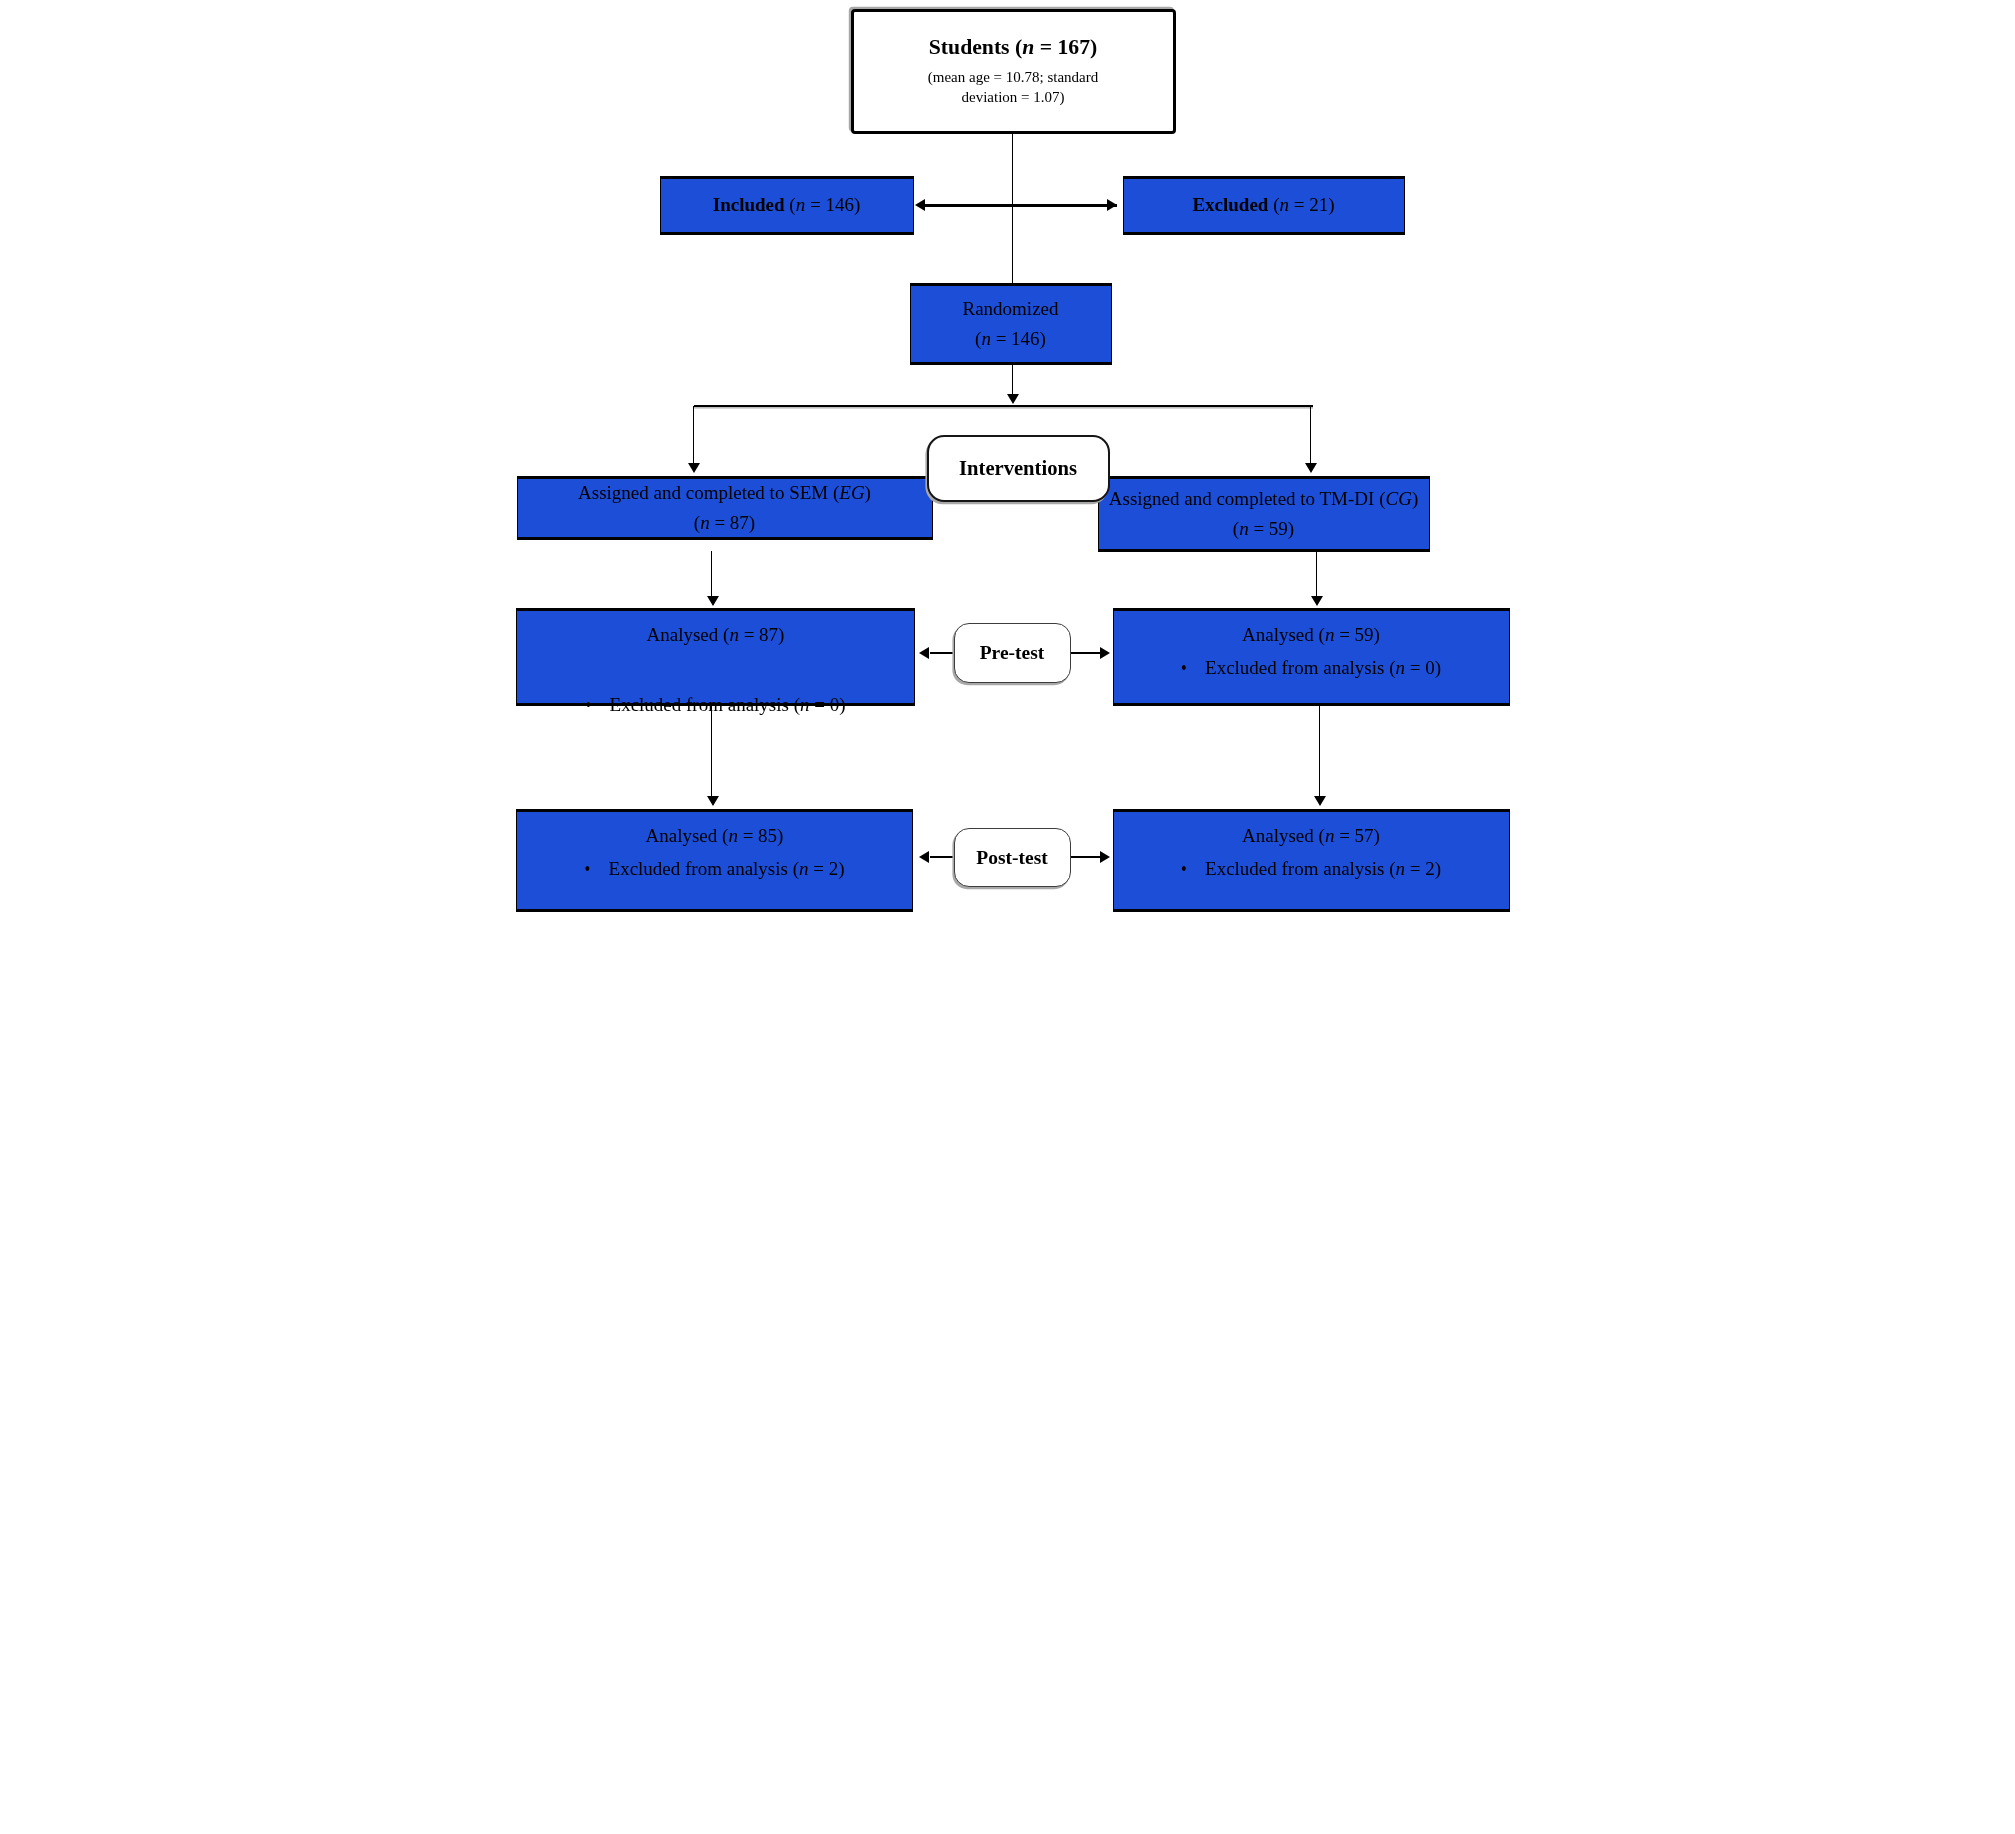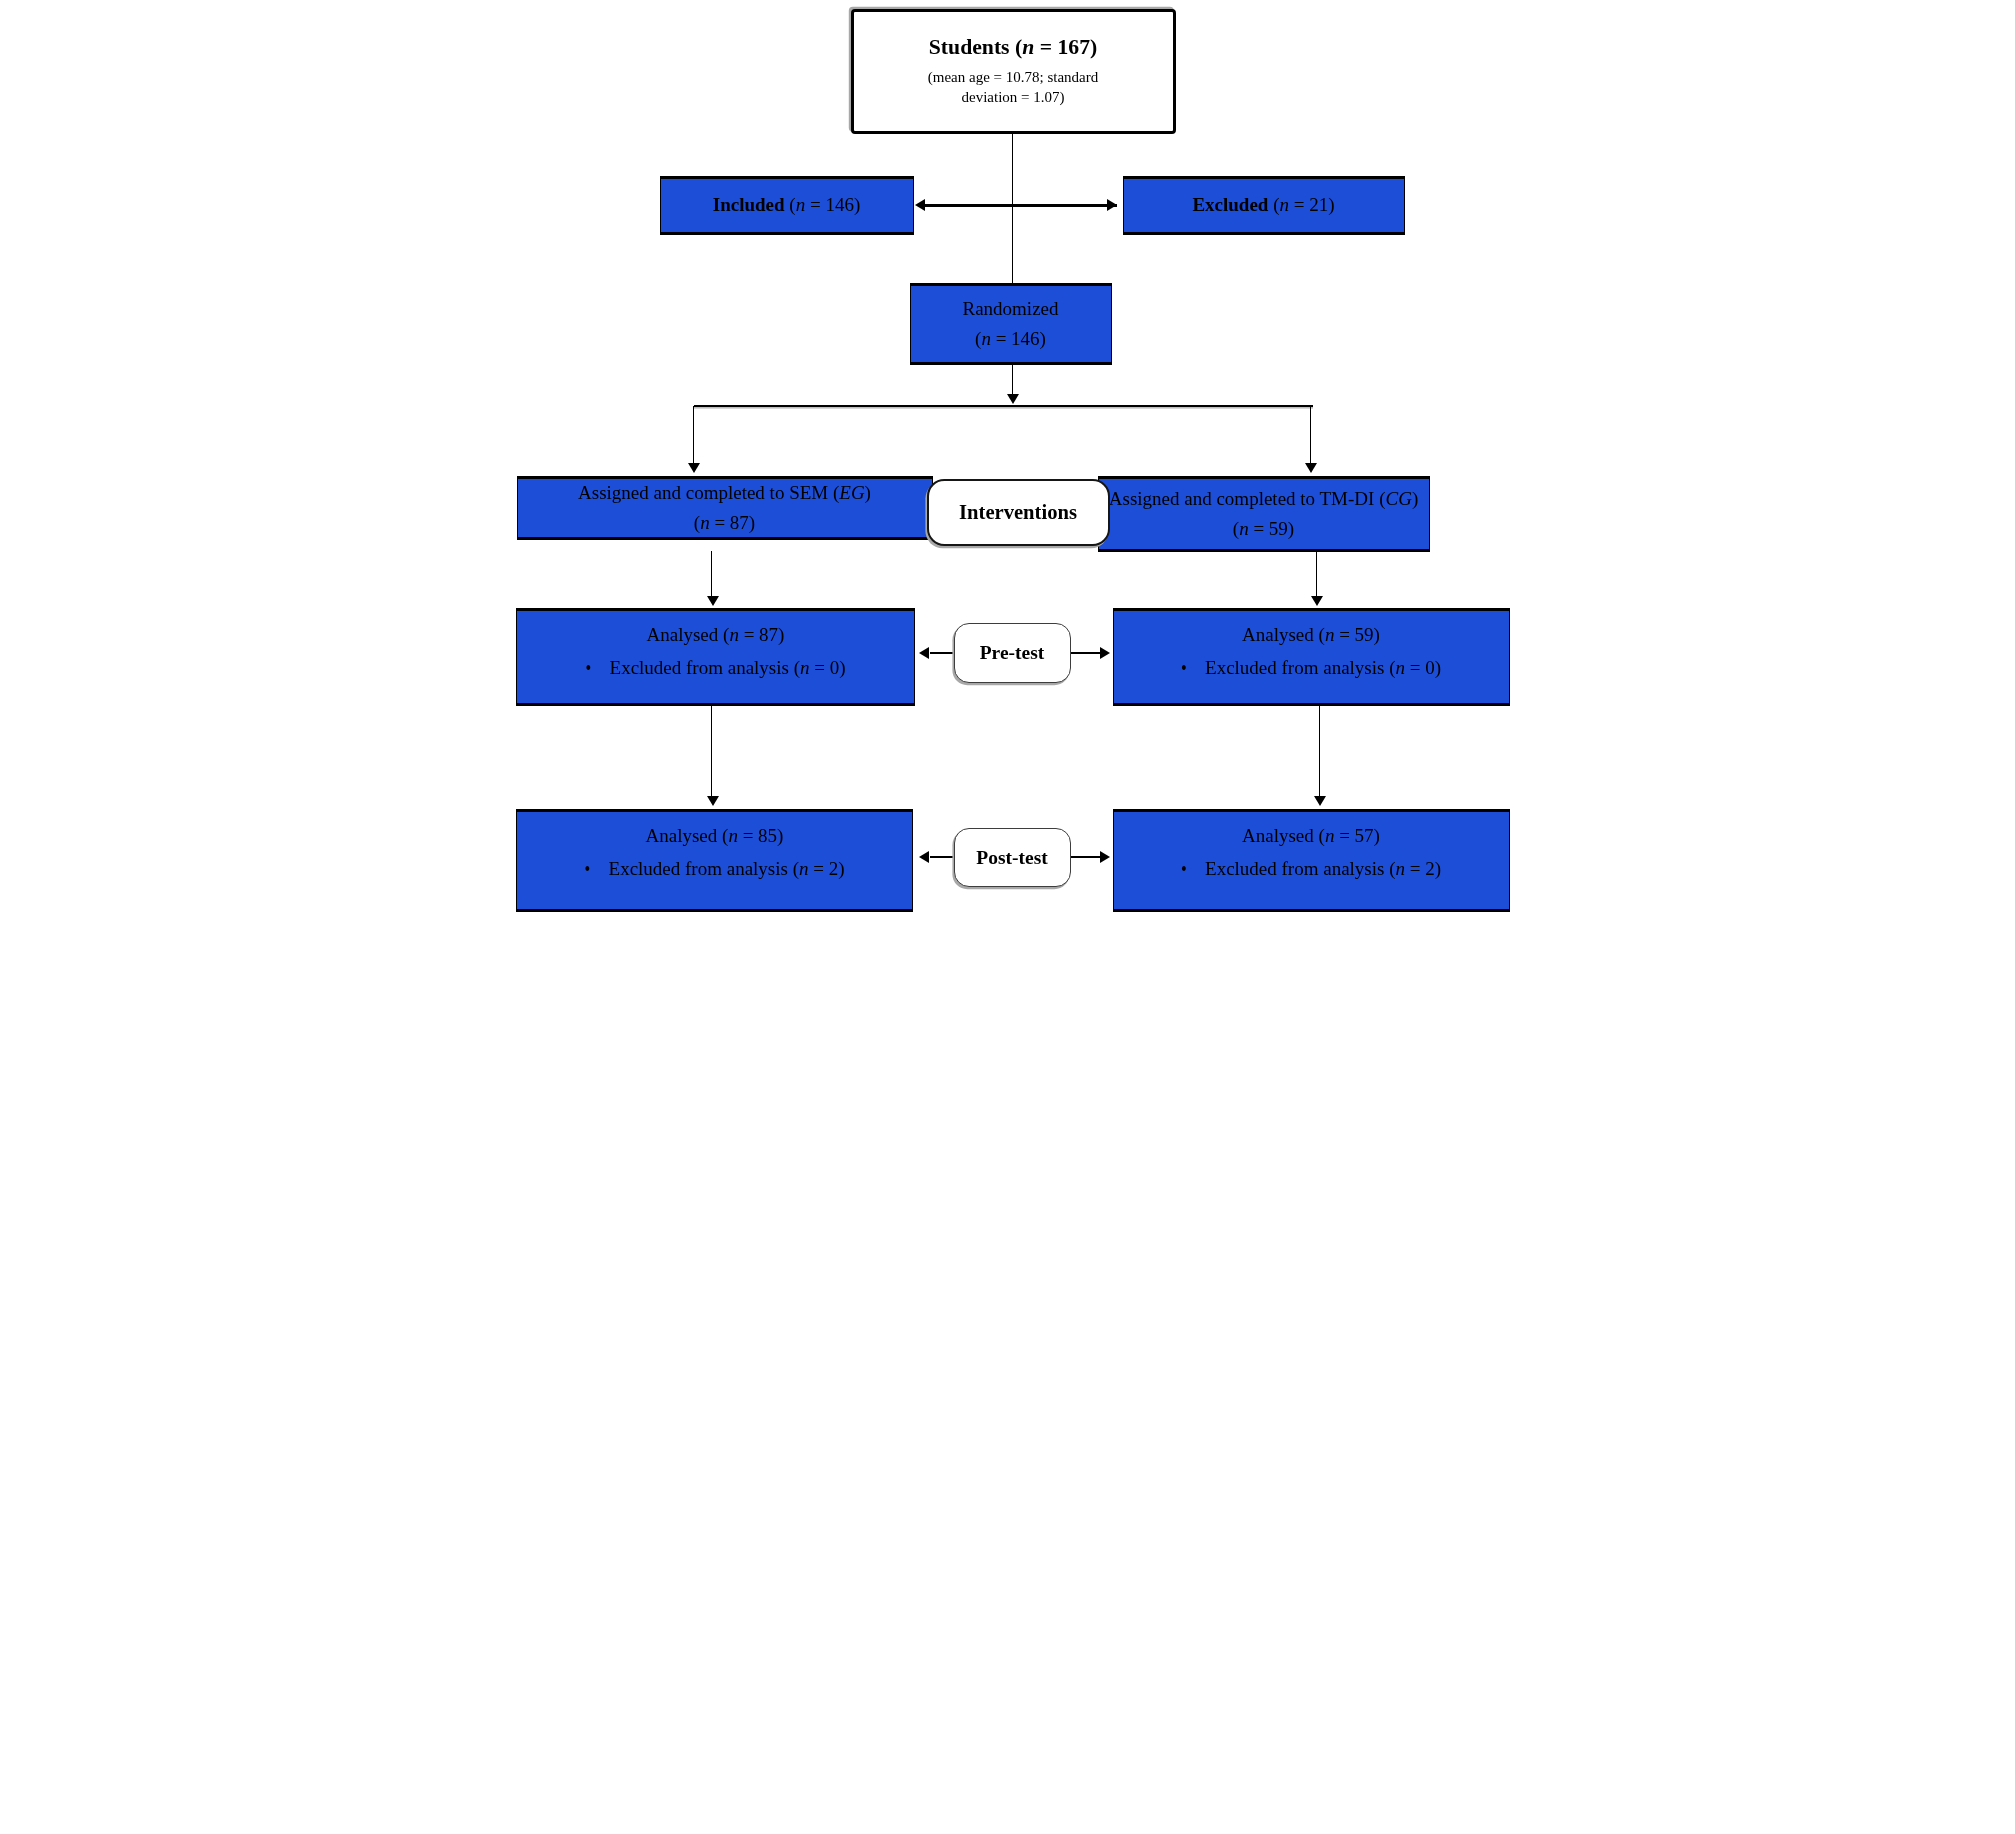--- a/index.html
+++ b/index.html
@@ -30,21 +30,21 @@
   .capsule .title { font-weight:bold; font-size:21.7px; margin-bottom:7.6px; }
   .capsule .sub { font-size:15px; line-height:1.35; }
   
   .badge {
     position:absolute; box-sizing:border-box; background:#fff;
     border:1.6px solid var(--badge-border,#3d3d3d); border-radius:15px;
     box-shadow:-1.6px 2.2px 0 var(--shadow,#a8a8a8);
     display:flex; align-items:center; justify-content:center;
     font-weight:bold; z-index:6; text-align:center;
   }
-  .badge.big { border:2.2px solid #161616; border-radius:17.3px; font-size:20.6px;margin-top:44px; }
+  .badge.big { border:2.2px solid #161616; border-radius:17.3px; font-size:20.6px; }
   .badge.small { font-size:19.5px; }
   
   .vline,.hline { position:absolute; background:var(--ink,#000); z-index:1; }
   .hline.heavy { box-shadow:0 1.6px 0 #bdbdbd; }
   
   .arr { position:absolute; width:0; height:0; z-index:2; }
   .arr.down  { border-left:6px solid transparent; border-right:6px solid transparent; border-top:10.8px solid var(--ink,#000); }
   .arr.left  { border-top:6px solid transparent; border-bottom:6px solid transparent; border-right:10.8px solid var(--ink,#000); }
   .arr.right { border-top:6px solid transparent; border-bottom:6px solid transparent; border-left:10.8px solid var(--ink,#000); }
   .b { font-weight:bold; }
@@ -110,21 +110,21 @@
     <div class="gap"></div>
     <div>(<i>n</i> = 59)</div>
   </div>
 
   <div class="vline" style="left:207px; top:551px; width:1.6px; height:46px;"></div>
   <div class="arr down" style="left:203px; top:596px;"></div>
 
   <div class="vline" style="left:812px; top:551px; width:1.6px; height:46px;"></div>
   <div class="arr down" style="left:807px; top:596px;"></div>
 
-  <div class="box toppad" style="left:12.5px; top:608px; width:399px; height:98px;">
+  <div class="box toppad" style="left:12.5px; top:608px; width:399px; height:98px;gap:37px;">
     <div>Analysed (<i>n</i> = 87)</div>
     <div class="bulletline">
       <span class="bullet">•</span>
       <span>Excluded from analysis (<i>n</i> = 0)</span>
     </div>
   </div>
 
   <div class="badge small" style="left:450px; top:623px; width:117px; height:60px;">
     <span>Pre-test</span>
   </div>

